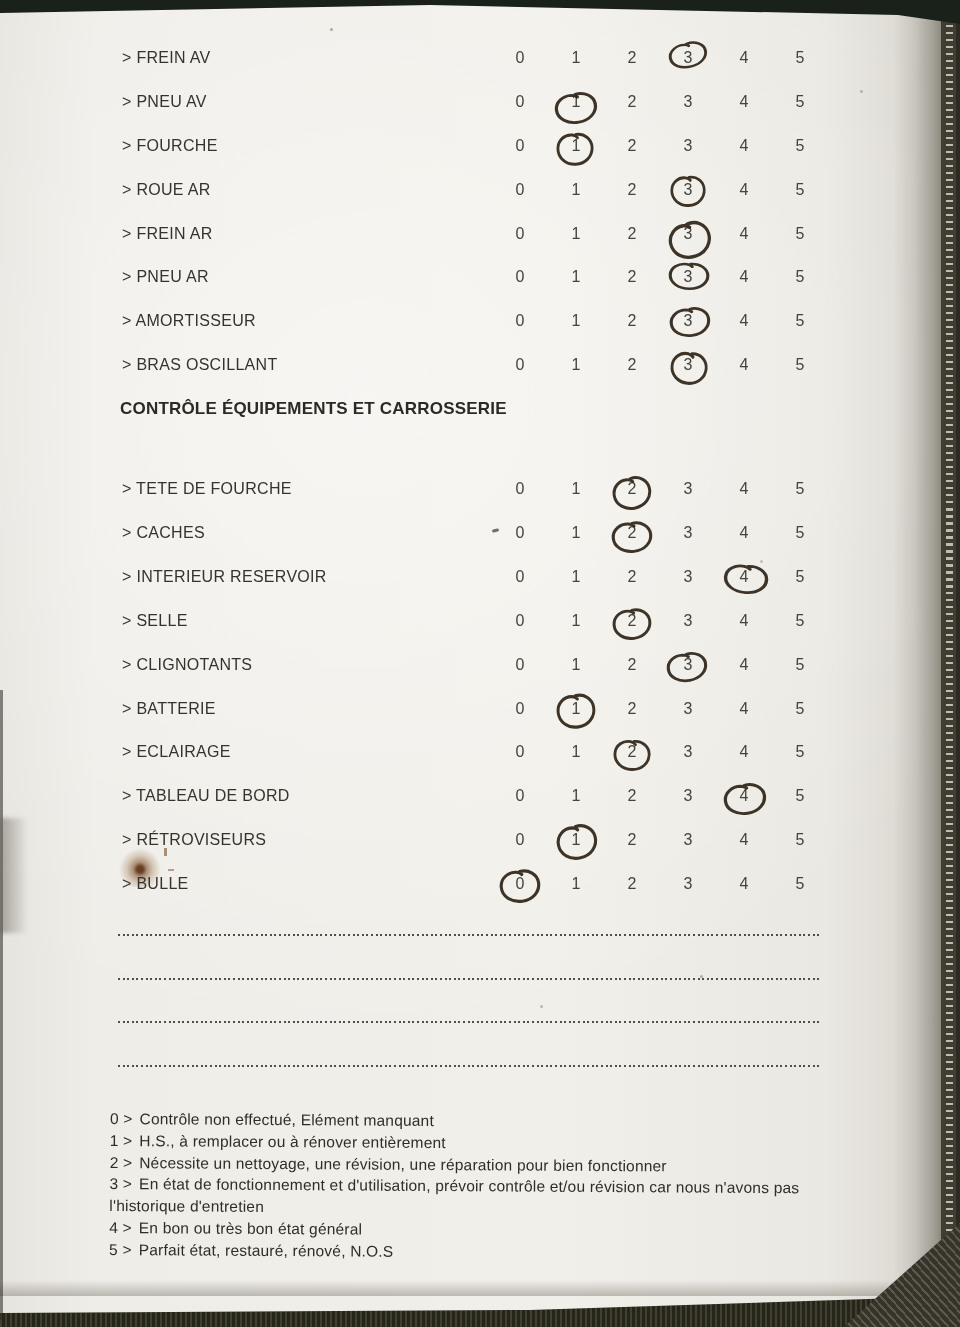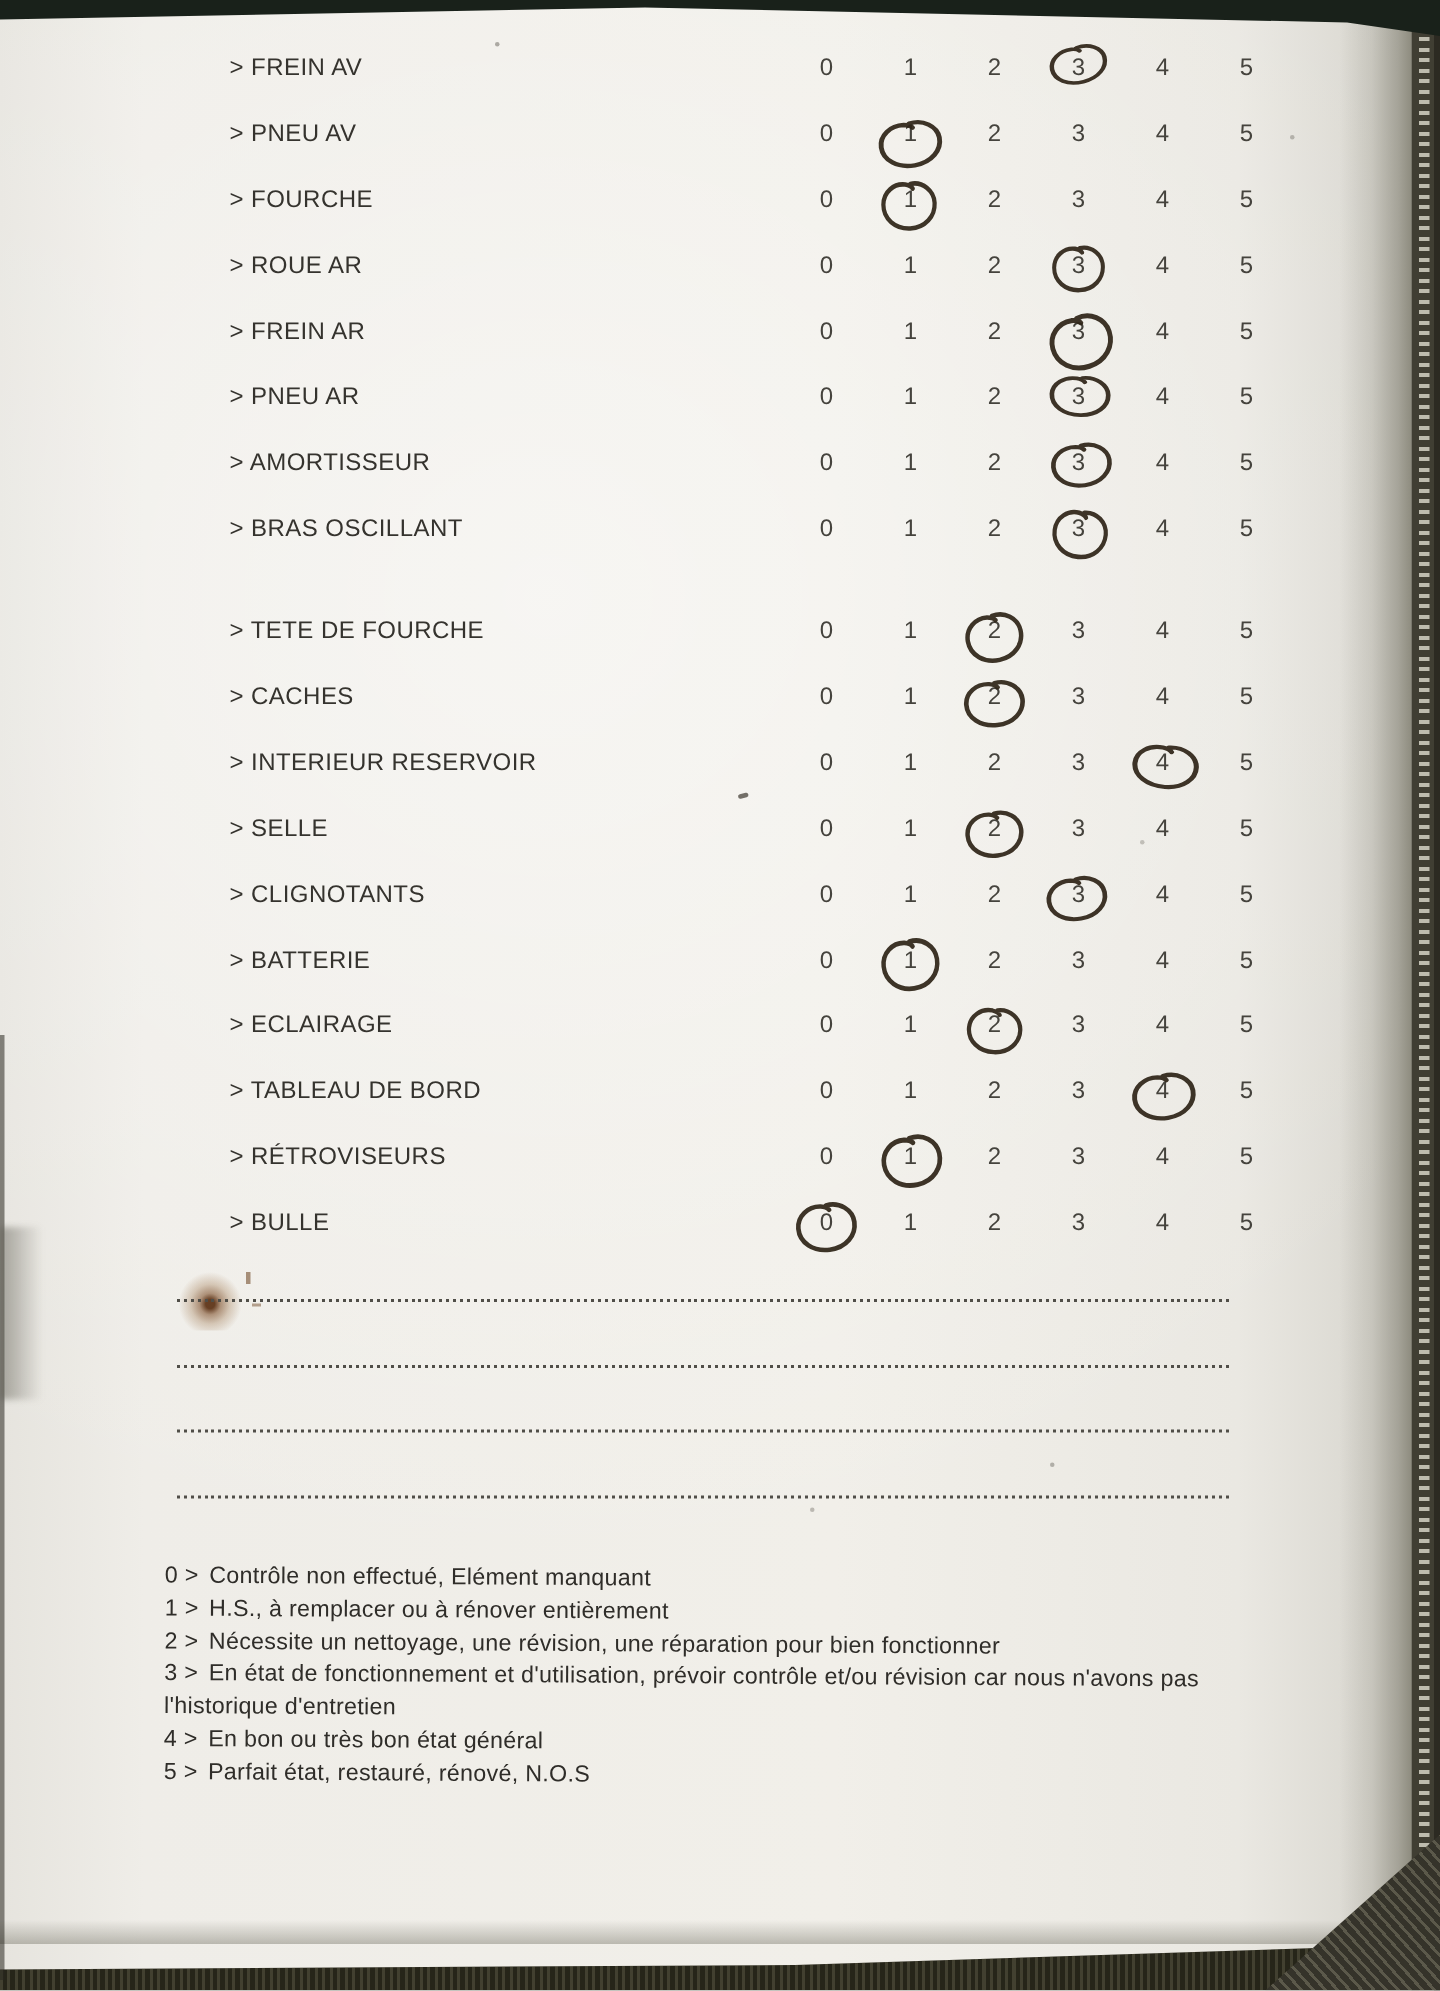--- a/index.html
+++ b/index.html
@@ -34,21 +34,21 @@
     background:linear-gradient(to right,rgba(92,90,80,.5),rgba(92,90,80,0));}
   .stain{position:absolute;left:118px;top:845px;width:46px;height:42px;
     background:radial-gradient(ellipse at 48% 58%,rgba(88,44,14,.9) 0 3px,rgba(118,68,28,.55) 7px,rgba(140,92,44,.28) 13px,rgba(140,92,44,0) 62%);
     box-shadow:20px -14px 0 -17px rgba(104,62,26,.55),-6px 14px 0 -19px rgba(104,62,26,.5),30px 4px 0 -20px rgba(104,62,26,.45);}
   .specks{position:absolute;left:330px;top:28px;width:3px;height:3px;border-radius:50%;background:rgba(86,82,74,.45);
     box-shadow:530px 62px 0 0 rgba(86,82,74,.35),370px 947px 0 0 rgba(86,82,74,.4),210px 977px 0 0 rgba(86,82,74,.35),430px 532px 0 0 rgba(86,82,74,.3),95px 1307px 0 1px rgba(60,56,48,.4);}
   .stray-mark{position:absolute;left:492px;top:529px;width:7px;height:3px;background:rgba(60,54,46,.7);border-radius:2px;transform:rotate(-14deg);}
 
   
   .content{position:absolute;inset:0;color:var(--text,#34322d);}
-  .rows{padding-top:24px;margin-left:31px;}
+  .rows{padding-top:36px;}
   .row{position:relative;height:43.9px;display:flex;align-items:center;padding-left:122px;box-sizing:border-box;}
   .row-label{font-size:16px;letter-spacing:.3px;color:#35332e;}
   .cell{position:absolute;width:40px;top:0;height:100%;}
   .num{position:absolute;left:0;top:50%;transform:translateY(-50%);width:40px;text-align:center;
        font-size:16px;color:#45433d;}
   .pen-circle{position:absolute;left:50%;top:50%;pointer-events:none;opacity:.92;}
   .section-header{height:44px;display:flex;align-items:center;padding-left:120px;
        font-size:17px;font-weight:bold;letter-spacing:.2px;color:#2b2a25;}
   .obs-label{margin-top:20px;height:44px;display:flex;align-items:center;padding-left:118px;
        font-size:17px;letter-spacing:.4px;color:#2f2d28;}
@@ -268,20 +268,21 @@
             </svg>
           </span>
           <span class="cell" style="left: 724px;">
             <span class="num">4</span>
           </span>
           <span class="cell" style="left: 780px;">
             <span class="num">5</span>
           </span>
         </div>
       </div>
+    <div class="section-header">CONTRÔLE ÉQUIPEMENTS ET CARROSSERIE</div>
     <div class="rows" id="rows-equipment">
         <div class="row">
           <span class="row-label">&gt; TETE DE FOURCHE</span>
           <span class="cell" style="left: 500px;">
             <span class="num">0</span>
           </span>
           <span class="cell" style="left: 556px;">
             <span class="num">1</span>
           </span>
           <span class="cell" style="left: 612px;">

